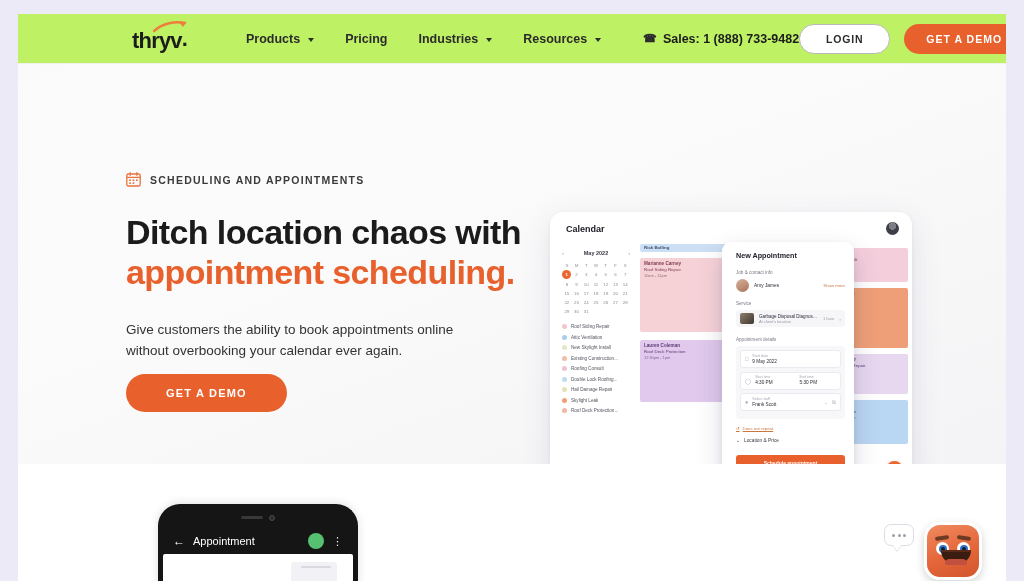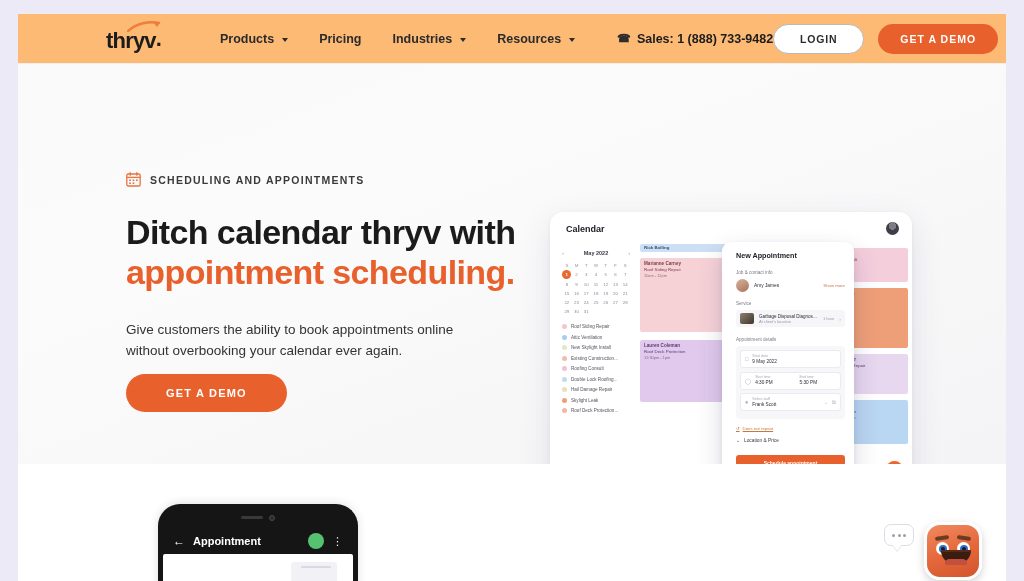--- a/index.html
+++ b/index.html
@@ -12,22 +12,22 @@
   .viewport { position: relative; width: 1024px; height: 581px; background:#edeaf8; }
 
   
   .page {
     position: absolute; left: 18px; top: 14px; right: 18px; bottom: 0;
     background: #ffffff; overflow: hidden;
   }
 
   
   .nav {
-    position: relative; height: 50px; background: #fdba74;
-    display: flex; align-items: center; padding: 0 22px 0 88px;
+    position: relative; height: 50px; background: #bef264;
+    display: flex; align-items: center; padding: 0 22px 0 114px;
     border-bottom: 1px solid #efefef; z-index: 40;
   }
   .logo { position: relative; display:flex; align-items:flex-end; }
   .logo-text {
     font-size: 22px; font-weight: 700; letter-spacing: -0.8px;
     color: #1c1c1c; line-height: 1;
   }
   .logo-swoosh {
     position: absolute; right: 1px; top: -5px; width: 34px; height: 12px;
     pointer-events: none;
@@ -205,21 +205,21 @@
     position: absolute; left: 50%; transform: translateX(-50%); top: 5px;
     width: 52px; height: 7px; display: flex; align-items: center; justify-content: center; gap: 6px;
   }
   .notch-bar { width: 22px; height: 3px; border-radius: 2px; background: #39393c; }
   .notch-cam { width: 6px; height: 6px; border-radius: 50%; background: #2b2b2e; border: 0.5px solid #4a4a4e; }
   .phone-head {
     position: absolute; left: 0; right: 0; top: 19px; height: 26px;
     display: flex; align-items: center; padding: 0 10px; gap: 8px;
   }
   .ph-back { color: #fff; font-size: 12px; }
-  .ph-title { color: #fff; font-size: 11px; font-weight: 700; flex: 1; }
+  .ph-title { color: #fff; font-size: 11px; font-weight: 400; flex: 1; }
   .ph-green { width: 16px; height: 16px; border-radius: 50%; background: #56c271; }
   .ph-kebab { color: #fff; font-size: 11px; letter-spacing: 0; line-height: 4px; text-align:center; }
   .phone-screen {
     position: absolute; left: 0; right: 0; top: 45px; bottom: 0; background: #fff;
     border-radius: 2px 2px 0 0;
   }
   .ps-card {
     position: absolute; right: 16px; top: 8px; width: 46px; height: 26px;
     border-radius: 3px; background: #f2f2f6;
   }
@@ -322,21 +322,21 @@
               <rect x="6.6" y="7.4" width="1.7" height="1.6" fill="#e8733f"></rect>
               <rect x="10" y="7.4" width="1.7" height="1.6" fill="#e8733f"></rect>
               <rect x="3.2" y="10.4" width="1.7" height="1.6" fill="#e8733f"></rect>
               <rect x="6.6" y="10.4" width="1.7" height="1.6" fill="#e8733f"></rect>
             </svg>
           </span>
           <span class="eyebrow-text">SCHEDULING AND APPOINTMENTS</span>
         </div>
 
         <h1 class="headline">
-          <span>Ditch calendar thryv with </span><span class="accent">appointment scheduling.</span>
+          <span>Ditch location chaos with </span><span class="accent">appointment scheduling.</span>
         </h1>
 
         <p class="subhead">Give customers the ability to book appointments online without overbooking your calendar ever again.</p>
 
         <button class="btn-demo-hero">GET A DEMO</button>
       </div>
 
       <div class="mock-wrap">
         <div class="cal-card">
           <div class="cal-title">Calendar</div>

